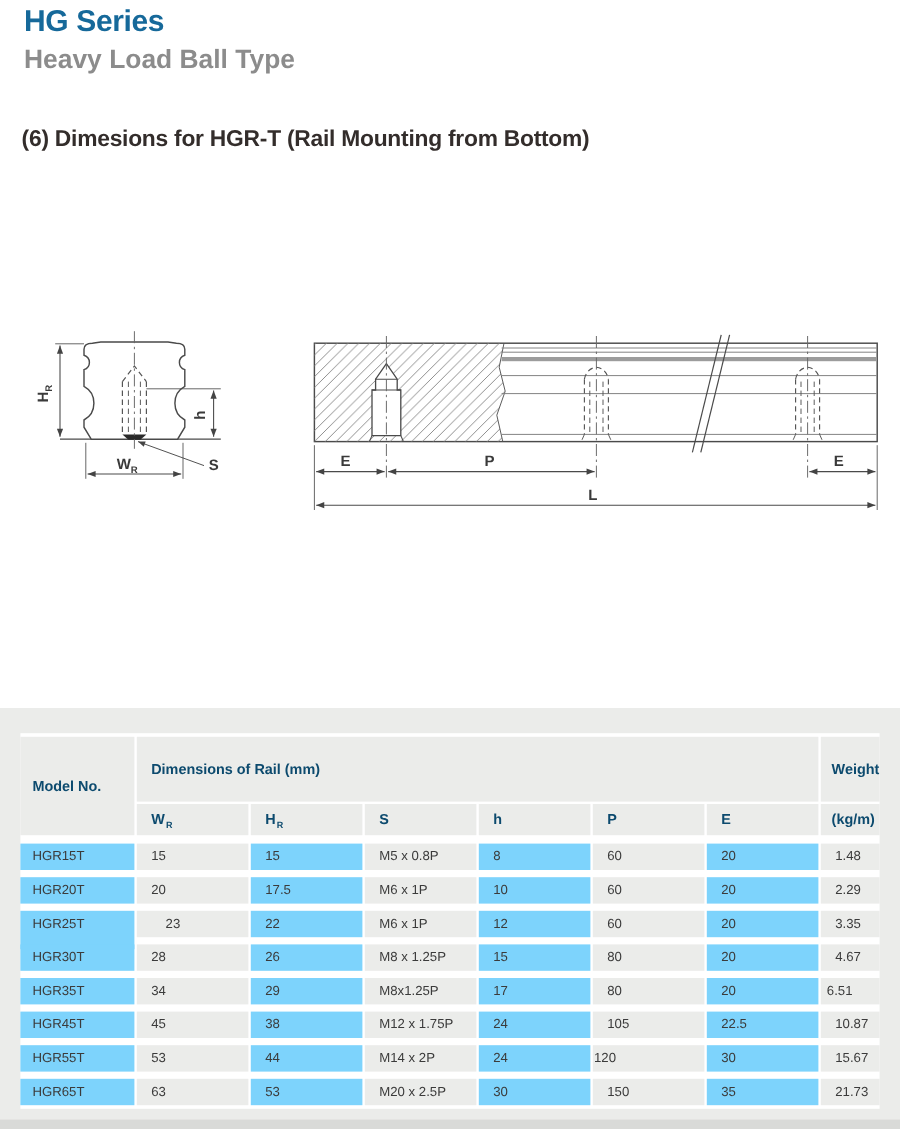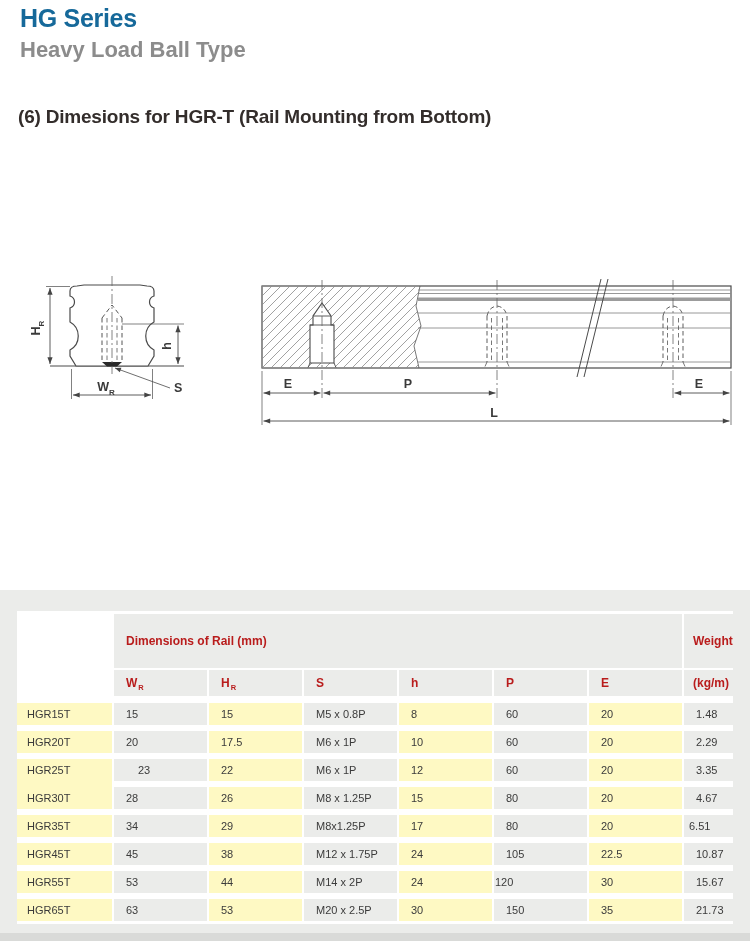--- a/index.html
+++ b/index.html
@@ -11,23 +11,23 @@
   #page-title{left:20px;top:4px;font-size:25px;font-weight:800;color:#16699a;letter-spacing:-0.3px;}
   #page-subtitle{left:20px;top:37px;font-size:22px;font-weight:600;color:#8c8c8c;}
   #section-heading{left:18px;top:106px;font-size:19px;font-weight:700;color:#332d2b;letter-spacing:-0.2px;}
   #diagram-svg{left:0;top:250px;}
 
   #tablezone{left:0;top:590px;width:750px;height:351px;background:#ebecea;}
   #tgrid{position:absolute;left:17px;top:21px;width:716px;height:313px;background:#ffffff;}
   #bottomstrip{left:0;top:933px;width:750px;height:8px;background:#d9dad8;}
 
   .cell{position:absolute;box-sizing:border-box;overflow:hidden;white-space:nowrap;}
-  .c-dark{background:#fef9c3;}
+  .c-dark{background:#7dd3fc;}
   .c-light{background:#ebecea;}
-  .hcell{background:#ebecea;color:#b91c1c;font-weight:700;font-size:12px;}
+  .hcell{background:#ebecea;color:#0c4a6e;font-weight:700;font-size:12px;}
   .dcell{font-size:11px;color:#3b3b3b;}
   .sub{font-size:7.5px;position:relative;top:3px;margin-left:1px;}
 
   #h-model{left:0;top:3px;width:95px;height:82px;line-height:82px;padding-left:10px;}
   #h-group{left:97px;top:3px;width:568px;height:54px;line-height:54px;padding-left:12px;}
   #h-weight{left:667px;top:3px;width:49px;height:54px;line-height:54px;padding-left:9px;}
   #h-unit{left:667px;top:59px;width:49px;height:26px;line-height:26px;padding-left:9px;}
 
   .dlabel{font-size:12.5px;font-weight:600;fill:#3a3a3a;font-family:"Liberation Sans",sans-serif;}
 </style>
@@ -151,20 +151,21 @@
   <text class="dlabel" x="174" y="392">S</text>
 
   <text class="dlabel" x="288" y="388" text-anchor="middle">E</text>
   <text class="dlabel" x="408" y="388" text-anchor="middle">P</text>
   <text class="dlabel" x="699" y="388" text-anchor="middle">E</text>
   <text class="dlabel" x="494" y="417" text-anchor="middle">L</text>
 </svg>
 
 <div class="abs" id="tablezone">
   <div id="tgrid">
+    <div class="cell hcell" id="h-model">Model No.</div>
     <div class="cell hcell" id="h-group">Dimensions of Rail (mm)</div>
     <div class="cell hcell" id="h-weight">Weight</div>
     <div class="cell hcell" id="h-unit">(kg/m)</div>
   <div class="cell hcell" style="left: 97px; top: 59px; width: 93px; height: 26px; line-height: 26px; padding-left: 12px;">W<span class="sub">R</span></div>
       <div class="cell hcell" style="left: 192px; top: 59px; width: 93px; height: 26px; line-height: 26px; padding-left: 12px;">H<span class="sub">R</span></div>
       <div class="cell hcell" style="left: 287px; top: 59px; width: 93px; height: 26px; line-height: 26px; padding-left: 12px;">S</div>
       <div class="cell hcell" style="left: 382px; top: 59px; width: 93px; height: 26px; line-height: 26px; padding-left: 12px;">h</div>
       <div class="cell hcell" style="left: 477px; top: 59px; width: 93px; height: 26px; line-height: 26px; padding-left: 12px;">P</div>
       <div class="cell hcell" style="left: 572px; top: 59px; width: 93px; height: 26px; line-height: 26px; padding-left: 12px;">E</div>
       <div class="cell dcell c-dark" style="left: 0px; top: 92px; width: 95px; height: 22px; line-height: 22px; padding-left: 10px;">HGR15T</div>

